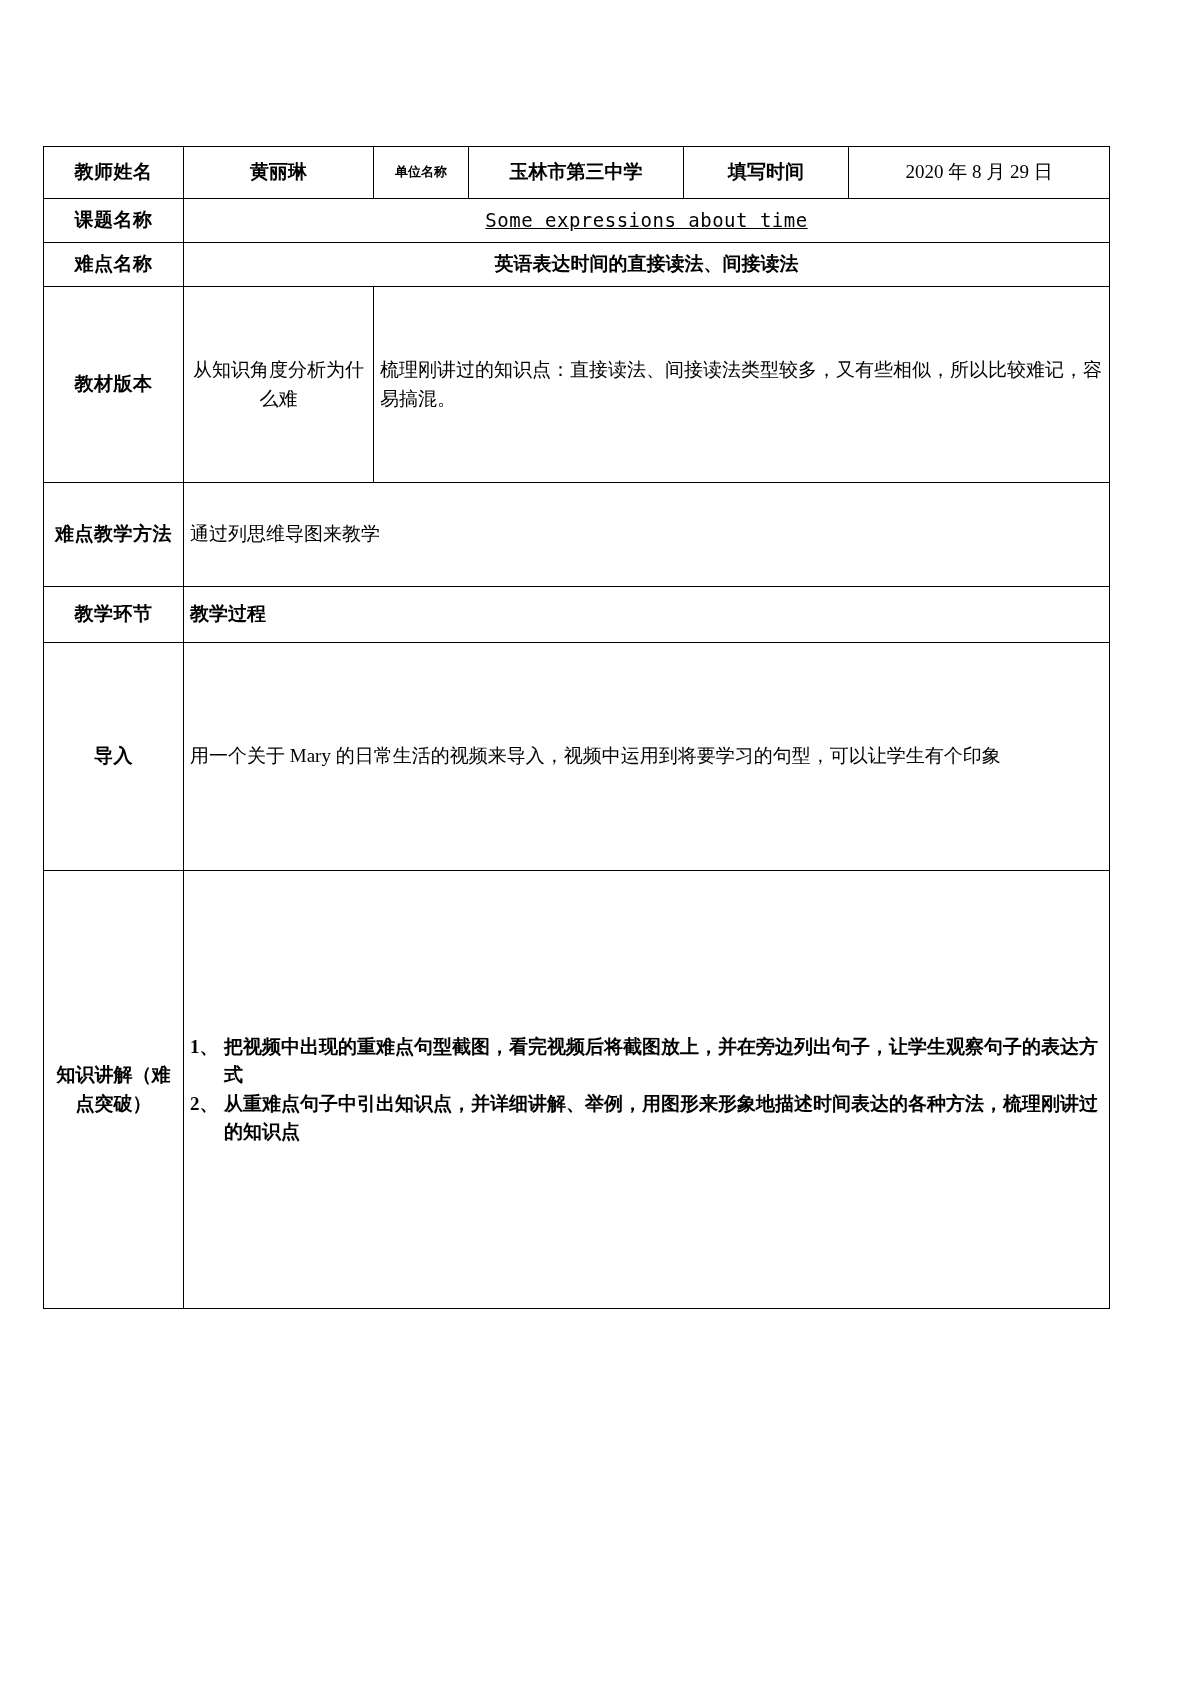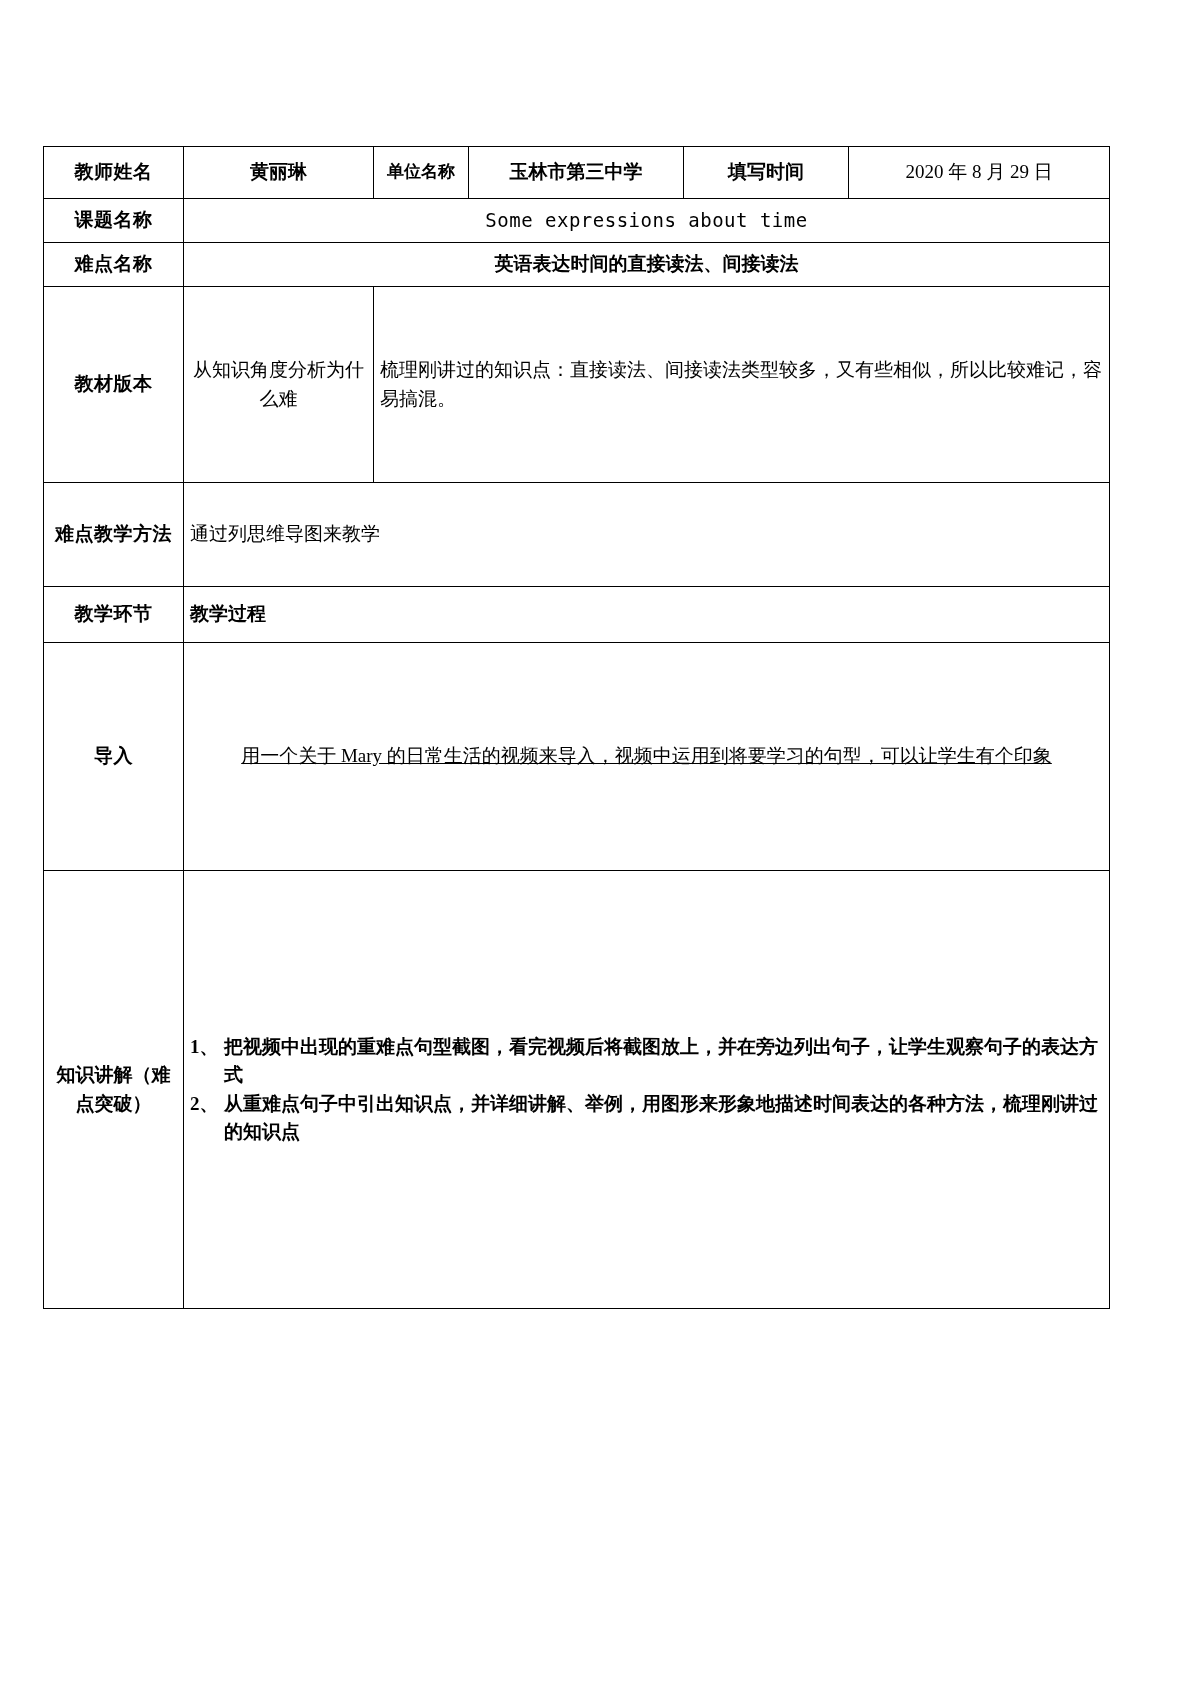--- a/index.html
+++ b/index.html
@@ -50,20 +50,21 @@
   }
   .bold-ctr {
     text-align: center;
     font-weight: bold;
   }
   .mono {
     font-family: "DejaVu Sans Mono", monospace;
     font-size: 17px;
     letter-spacing: 0.5px;
     text-align: center;
+    text-decoration: underline;
   }
   .sub-reason {
     text-align: center;
     font-size: 19px;
     line-height: 1.6;
     vertical-align: middle;
   }
   .analysis-text {
     text-align: left;
     font-size: 19px;
@@ -78,25 +79,23 @@
     padding-top: 10px;
     padding-left: 12px;
     font-size: 19px;
   }
   .process-head {
     text-align: left;
     font-weight: bold;
     font-size: 20px;
   }
   .intro-text {
-    text-align: center;
     font-size: 19px;
     line-height: 1.8;
     padding: 0 22px;
-    text-decoration: underline;
   }
   .teach-label {
     text-align: center;
     font-weight: bold;
     font-size: 19px;
     vertical-align: top;
     padding-top: 12px;
     line-height: 1.5;
   }
   .know-body {
@@ -139,21 +138,21 @@
         <col style="width:190px">
         <col style="width:95px">
         <col style="width:215px">
         <col style="width:165px">
         <col style="width:261px">
       </colgroup>
       <tbody>
         <tr class="row-h1">
           <td class="lbl">教师姓名</td>
           <td class="bold-ctr">黄丽琳</td>
-          <td class="bold-ctr" style="font-size:17px;line-height:1.3">单位名称</td>
+          <td class="bold-ctr" style="font-size:13px;line-height:1.3">单位名称</td>
           <td class="bold-ctr">玉林市第三中学</td>
           <td class="bold-ctr">填写时间</td>
           <td class="ctr">2020 年 8 月 29 日</td>
         </tr>
         <tr class="row-title">
           <td class="lbl">课题名称</td>
           <td class="mono" colspan="5">Some expressions about time</td>
         </tr>
         <tr class="row-hard">
           <td class="lbl">难点名称</td>

